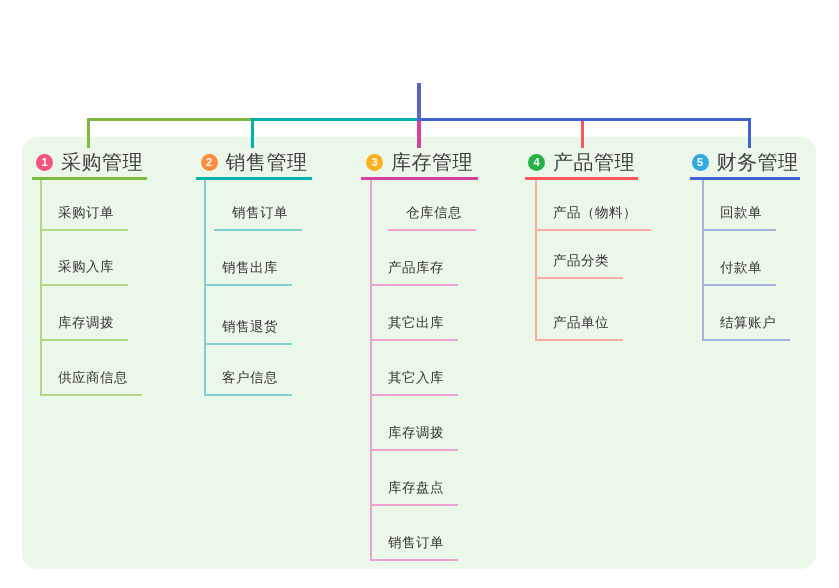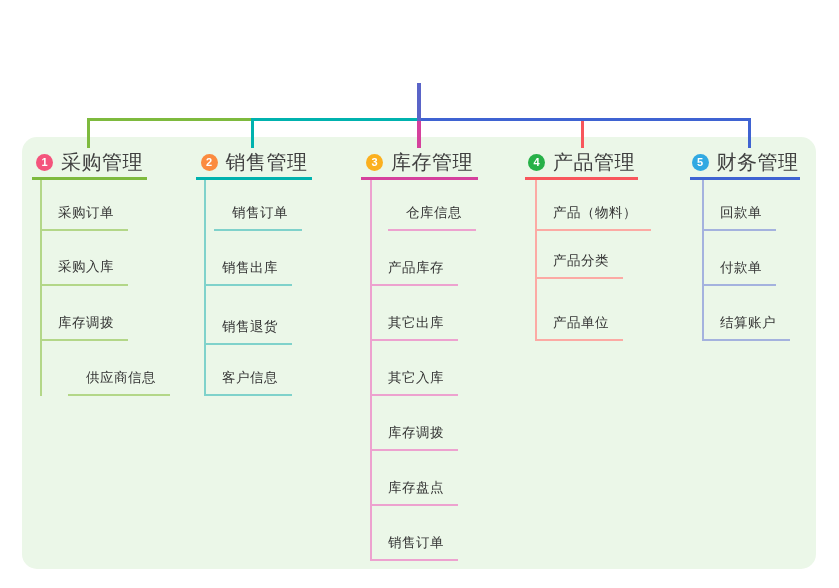--- a/index.html
+++ b/index.html
@@ -65,21 +65,21 @@
     </div>
   <div id="branches">
       <div class="branch-title" style="left: 32px; top: 147px; width: 115px; border-bottom: 3.4px solid rgb(126, 186, 62);">
         <span class="badge" style="background: rgb(244, 84, 124);">1</span>
         <span class="branch-label">采购管理</span>
       </div>
       <div class="spine" style="left: 40px; top: 180px; height: 216px; background: rgb(179, 215, 136);"></div>
       <div class="child" style="left: 40px; top: 202px; border-bottom: 2px solid rgb(179, 215, 136);">采购订单</div>
       <div class="child" style="left: 40px; top: 257px; border-bottom: 2px solid rgb(179, 215, 136); font-family: Liberation Mono, monospace;">采购入库</div>
       <div class="child" style="left: 40px; top: 312px; border-bottom: 2px solid rgb(179, 215, 136);">库存调拨</div>
-      <div class="child" style="left: 40px; top: 367px; border-bottom: 2px solid rgb(179, 215, 136); margin-left: 28px;">供应商信息</div>
+      <div class="child" style="left: 40px; top: 367px; border-bottom: 2px solid rgb(179, 215, 136);">供应商信息</div>
       <div class="branch-title" style="left: 196px; top: 147px; width: 116px; border-bottom: 3.4px solid rgb(0, 178, 174);">
         <span class="badge" style="background: rgb(251, 139, 63);">2</span>
         <span class="branch-label">销售管理</span>
       </div>
       <div class="spine" style="left: 204px; top: 180px; height: 216px; background: rgb(127, 210, 203);"></div>
       <div class="child" style="left: 214px; top: 202px; border-bottom: 2px solid rgb(127, 210, 203); text-align: center;">销售订单</div>
       <div class="child" style="left: 204px; top: 257px; border-bottom: 2px solid rgb(127, 210, 203);">销售出库</div>
       <div class="child" style="left: 204px; top: 316px; border-bottom: 2px solid rgb(127, 210, 203);">销售退货</div>
       <div class="child" style="left: 204px; top: 367px; border-bottom: 2px solid rgb(127, 210, 203);">客户信息</div>
       <div class="branch-title" style="left: 361px; top: 147px; width: 117px; border-bottom: 3.4px solid rgb(213, 65, 157);">

